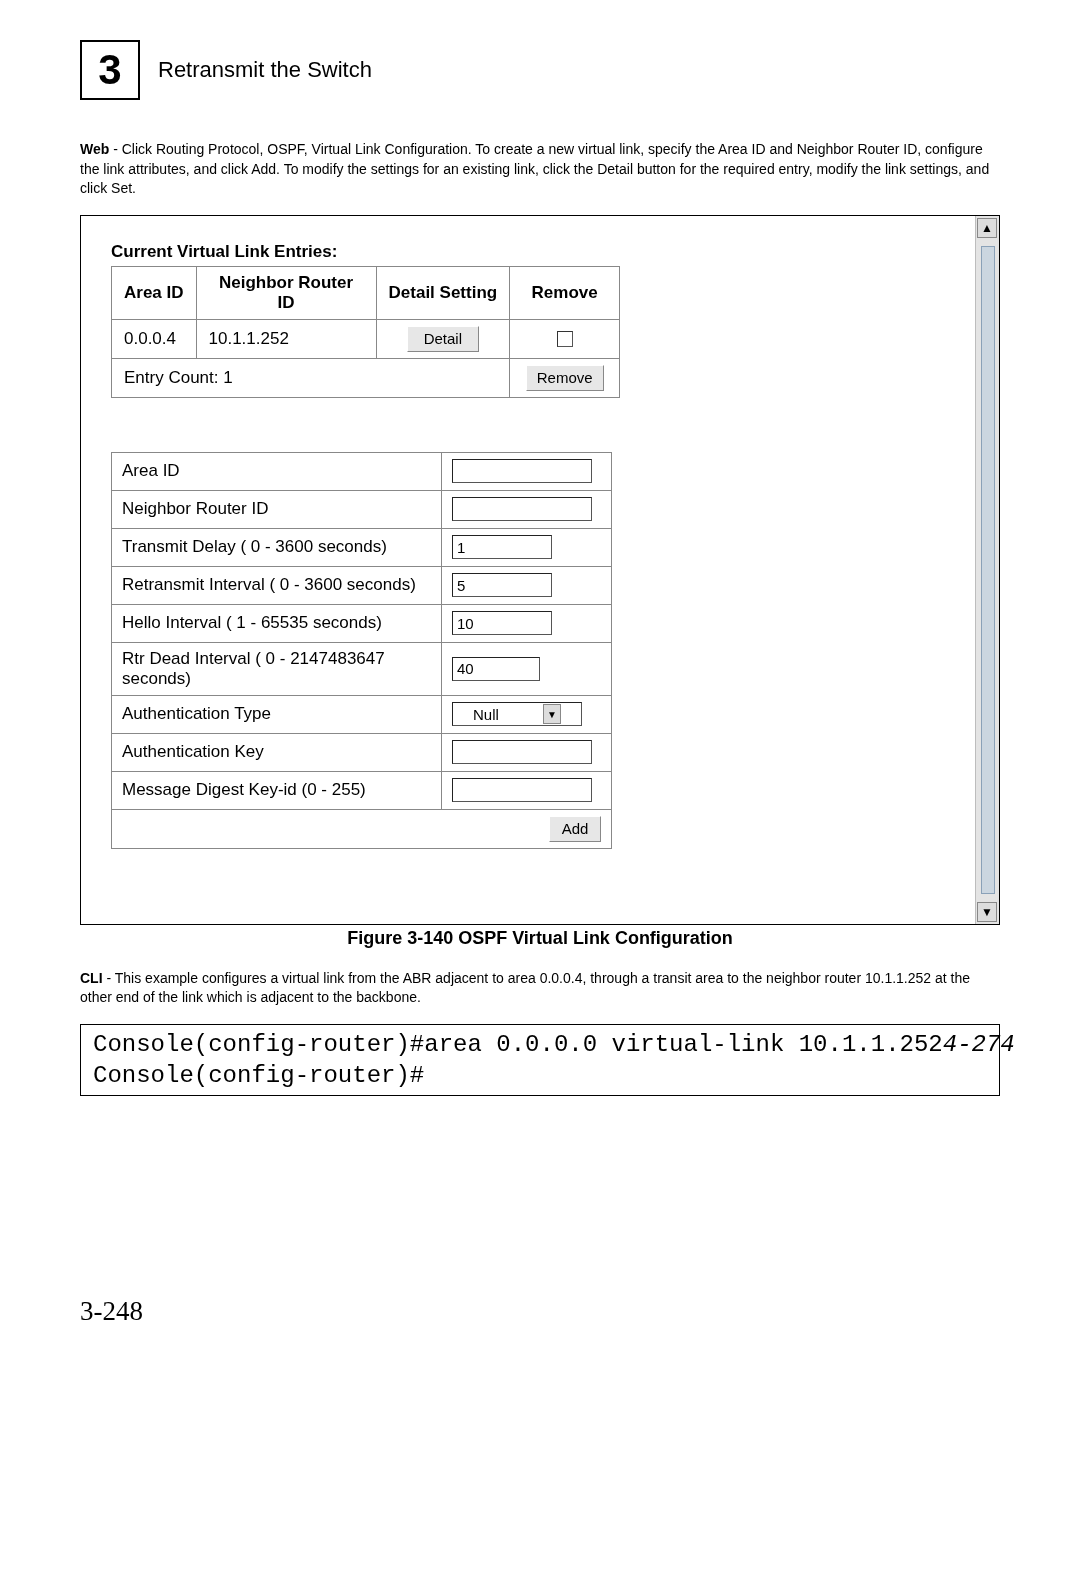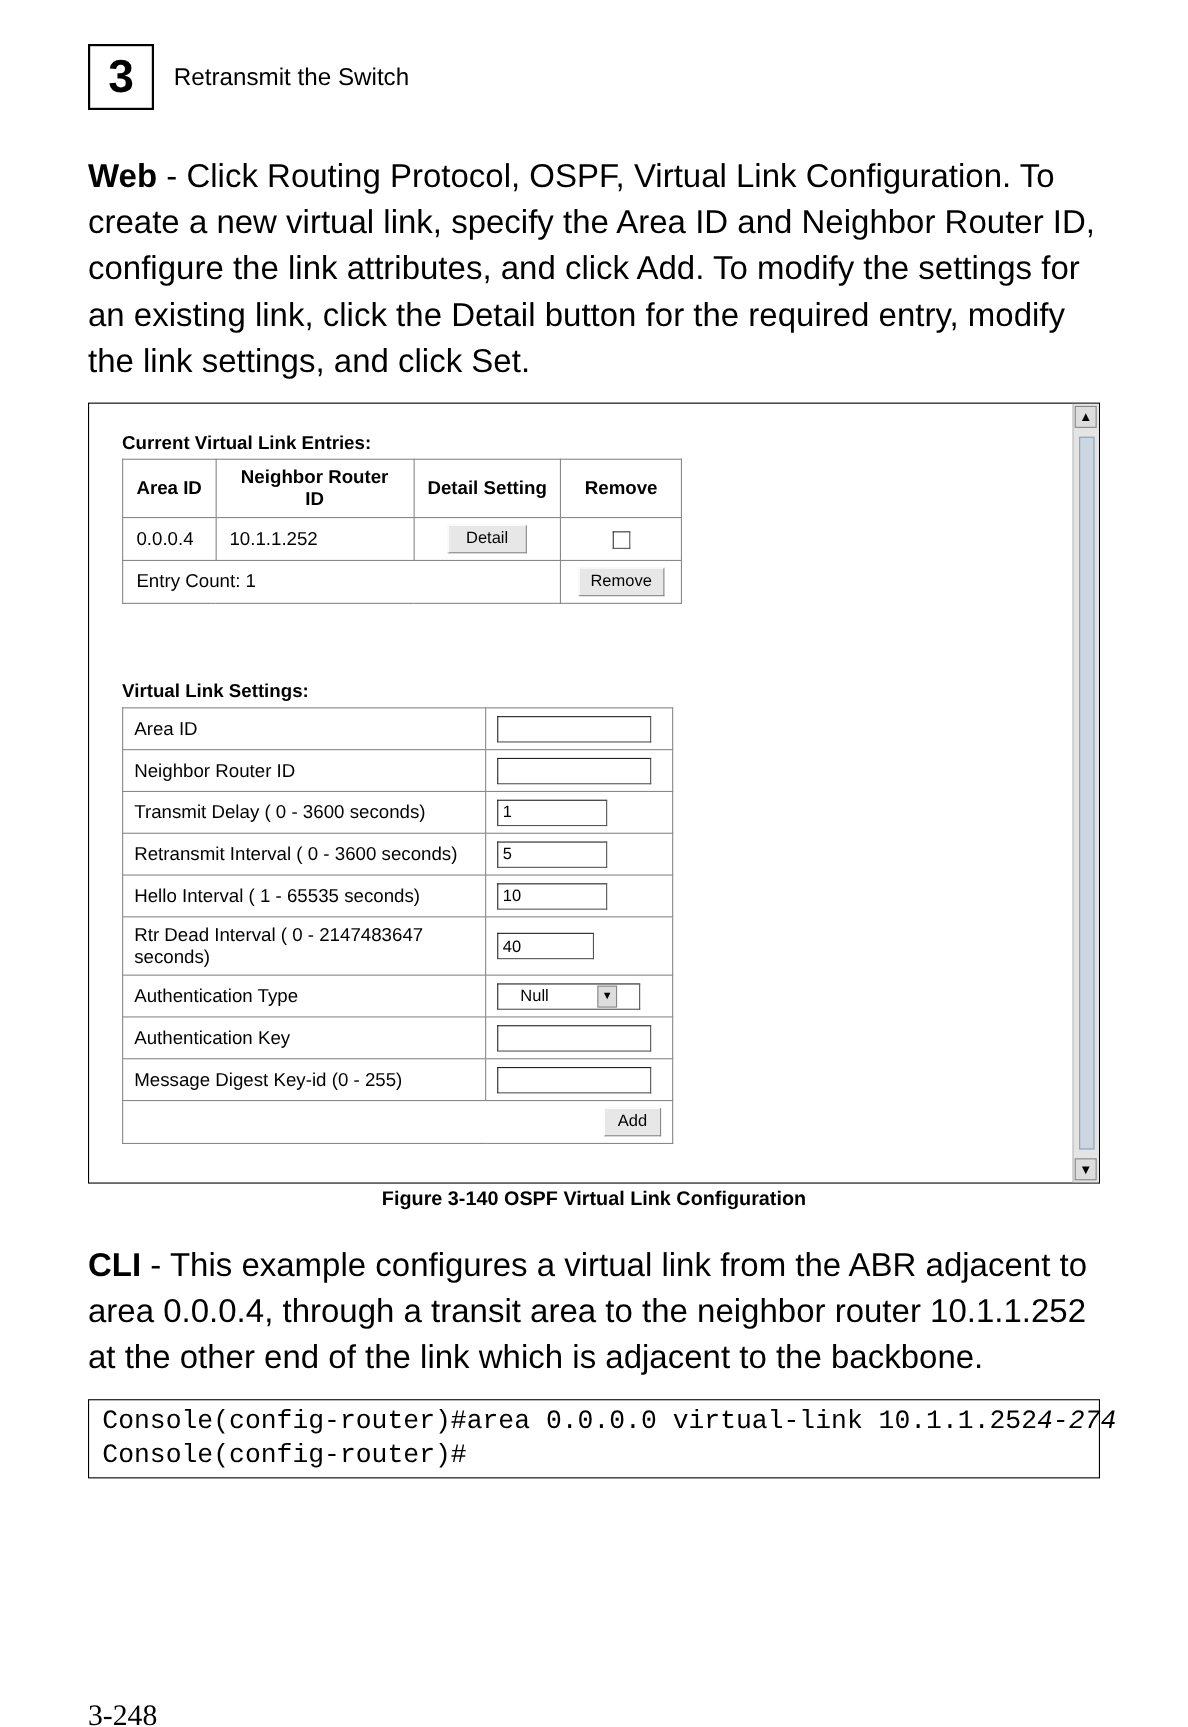--- a/index.html
+++ b/index.html
@@ -28,21 +28,21 @@
     align-items: center;
     justify-content: center;
     font-weight: 900;
     font-size: 42px;
     font-family: Arial, sans-serif;
   }
   .chapter-title {
     font-size: 22px;
   }
   .body-para {
-    font-size: 30px;
+    font-size: 14px;
     line-height: 1.4;
     margin-bottom: 16px;
   }
   .body-para b { font-weight: bold; }
   .screenshot-box {
     border: 1.5px solid #000;
     background: #fff;
     position: relative;
     height: 710px;
     overflow: hidden;
@@ -256,21 +256,20 @@
           <td colspan="3">Entry Count: 1</td>
           <td class="center">
             <span class="win-btn">Remove</span>
           </td>
         </tr>
       </tbody>
         </table>
 
       <div style="height:50px"></div>
 
-      <div class="section-label">Virtual Link Settings:</div>
       <table class="settings">
         <tbody>
             <tr>
           <td>Area ID</td>
           <td><input class="win-input" value="" style=""></td>
         </tr>
         <tr>
           <td>Neighbor Router ID</td>
           <td><input class="win-input" value="" style=""></td>
         </tr>

